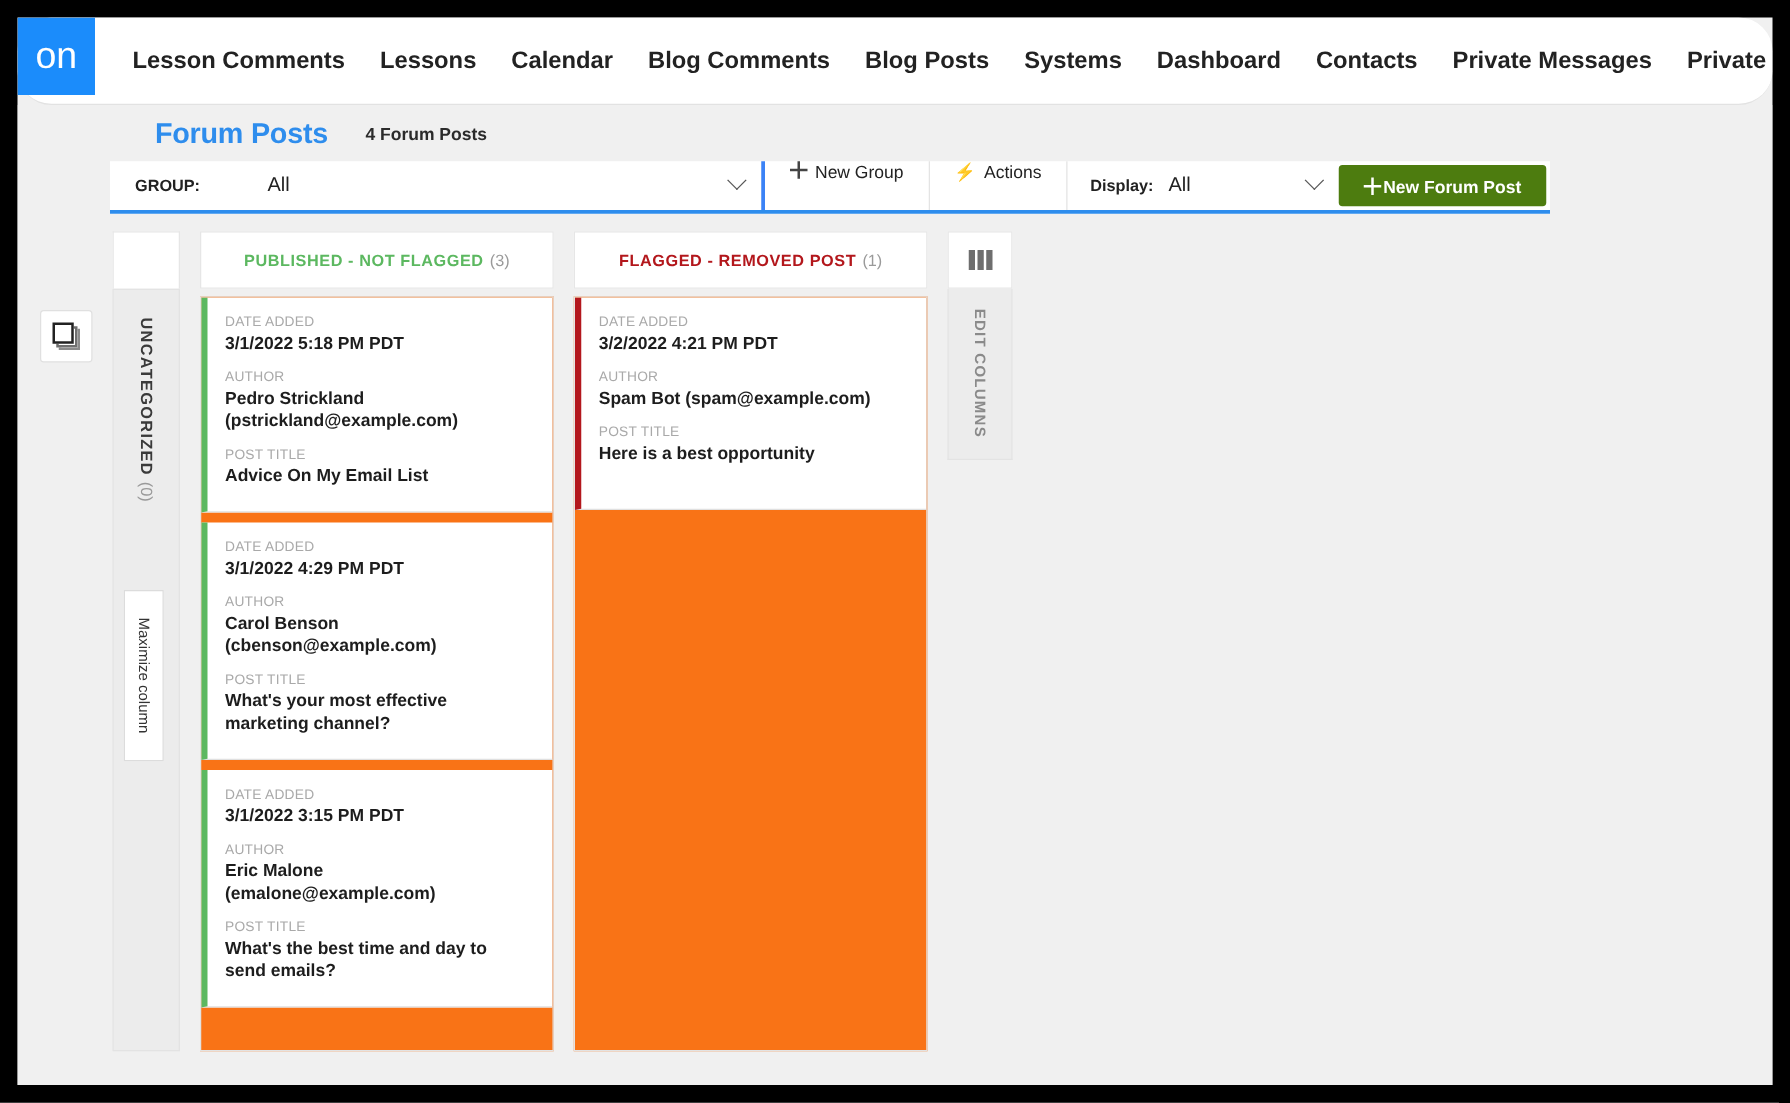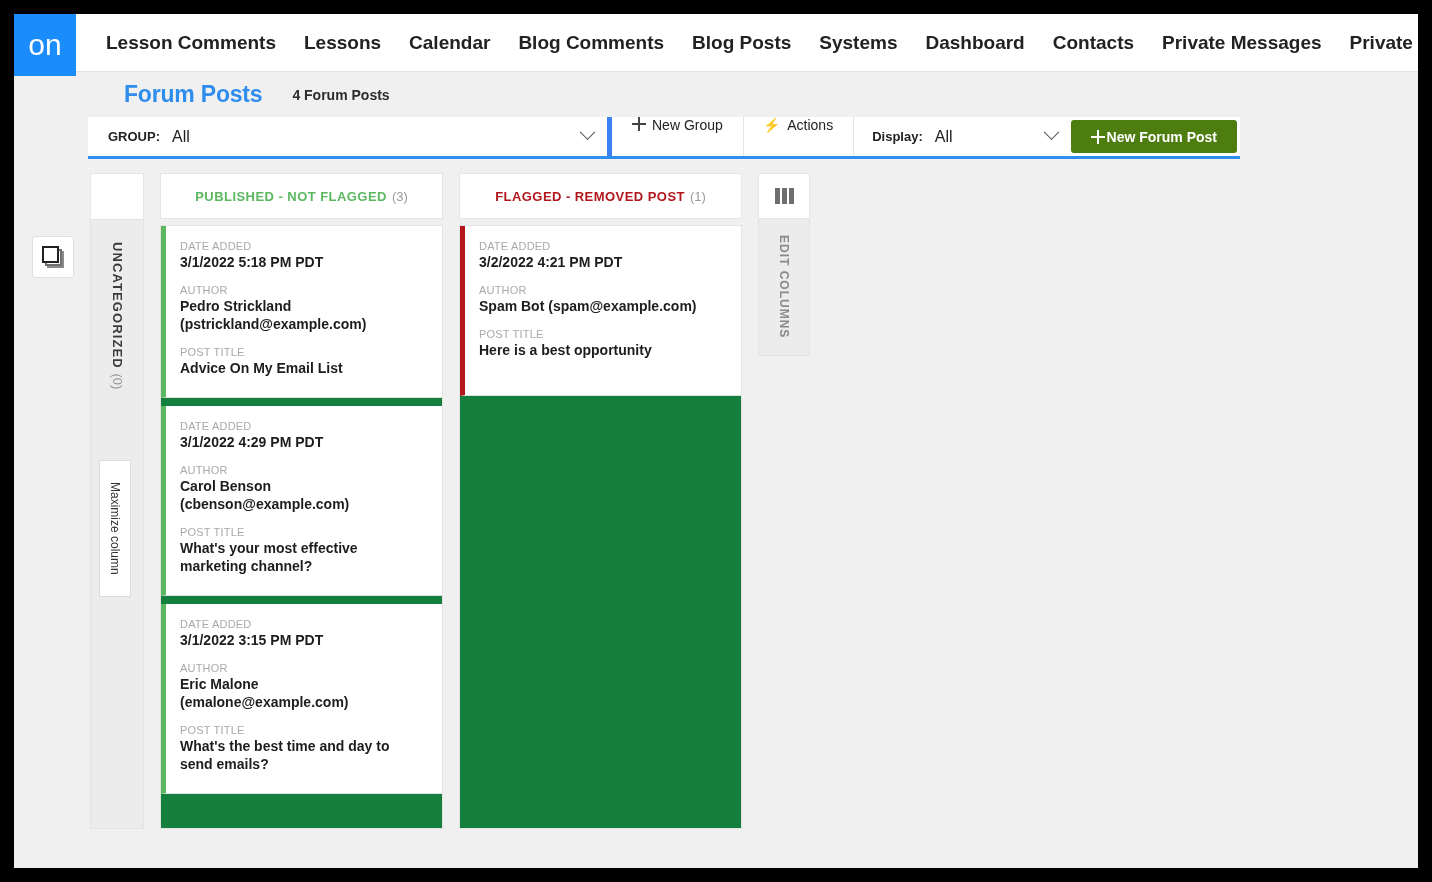--- a/index.html
+++ b/index.html
@@ -12,27 +12,28 @@
   .frame {
     position: absolute;
     left: 14px; top: 14px;
     width: 1404px; height: 854px;
     background: #f0f0f0;
     overflow: hidden;
   }
 
   
   .topnav {
-    height: 58px;
+    height: 70px;
     background: #ffffff;
     display: flex;
     align-items: stretch;
     border-bottom: 1px solid #e2e2e2;
     position: relative;
     z-index: 5;
+    border-radius: 27px;
   }
   .logo {
     width: 62px; height: 62px;
     background: #1b8cfb;
     color: #fff;
     font-size: 30px;
     font-weight: 300;
     display: flex; align-items: center; justify-content: center;
     letter-spacing: 0px;
     flex: 0 0 62px;
@@ -90,23 +91,24 @@
     background: #ffffff;
     border-bottom: 3px solid #2e8ded;
     display: flex;
     align-items: stretch;
   }
   .tb-group {
     flex: 0 0 524px;
     display: flex;
     align-items: center;
     padding: 0 14px 0 20px;
-    border-right: 5px solid #3b82f6;
-    cursor: pointer;
-    position: relative;
+    border-right: 3px solid #3b82f6;
+    cursor: pointer;
+    position: relative;
+    gap: 42px;
   }
   .tb-label { font-size: 13px; font-weight: bold; color: #222; }
   .tb-value { font-size: 16px; color: #222; margin-left: 12px; }
   .caret {
     margin-left: auto;
     width: 11px; height: 11px;
     border-right: 1.6px solid #555;
     border-bottom: 1.6px solid #555;
     transform: rotate(45deg) translate(-3px,-3px);
   }
@@ -226,21 +228,21 @@
     font-weight: bold;
     letter-spacing: 0.45px;
     cursor: pointer;
   }
   .col-head.green { color: #5cb860; }
   .col-head.red   { color: #b3171c; }
   .col-head .cnt  { font-weight: normal; color: #9a9a9a; margin-left: 5px; letter-spacing: 0; }
   .col-body {
     position: absolute;
     top: 52px; left: 0; right: 0; bottom: 10px;
-    background: #15803d;
+    background: #f97316;
     border: 1px solid #e3e3e3;
     padding: 0;
     overflow: hidden;
   }
   .card {
     background: #fff;
     border-left: 5px solid #5cb860;
     border-bottom: 1px solid #e0e0e0;
     padding: 14px 16px 20px 14px;
     min-height: 170px;

